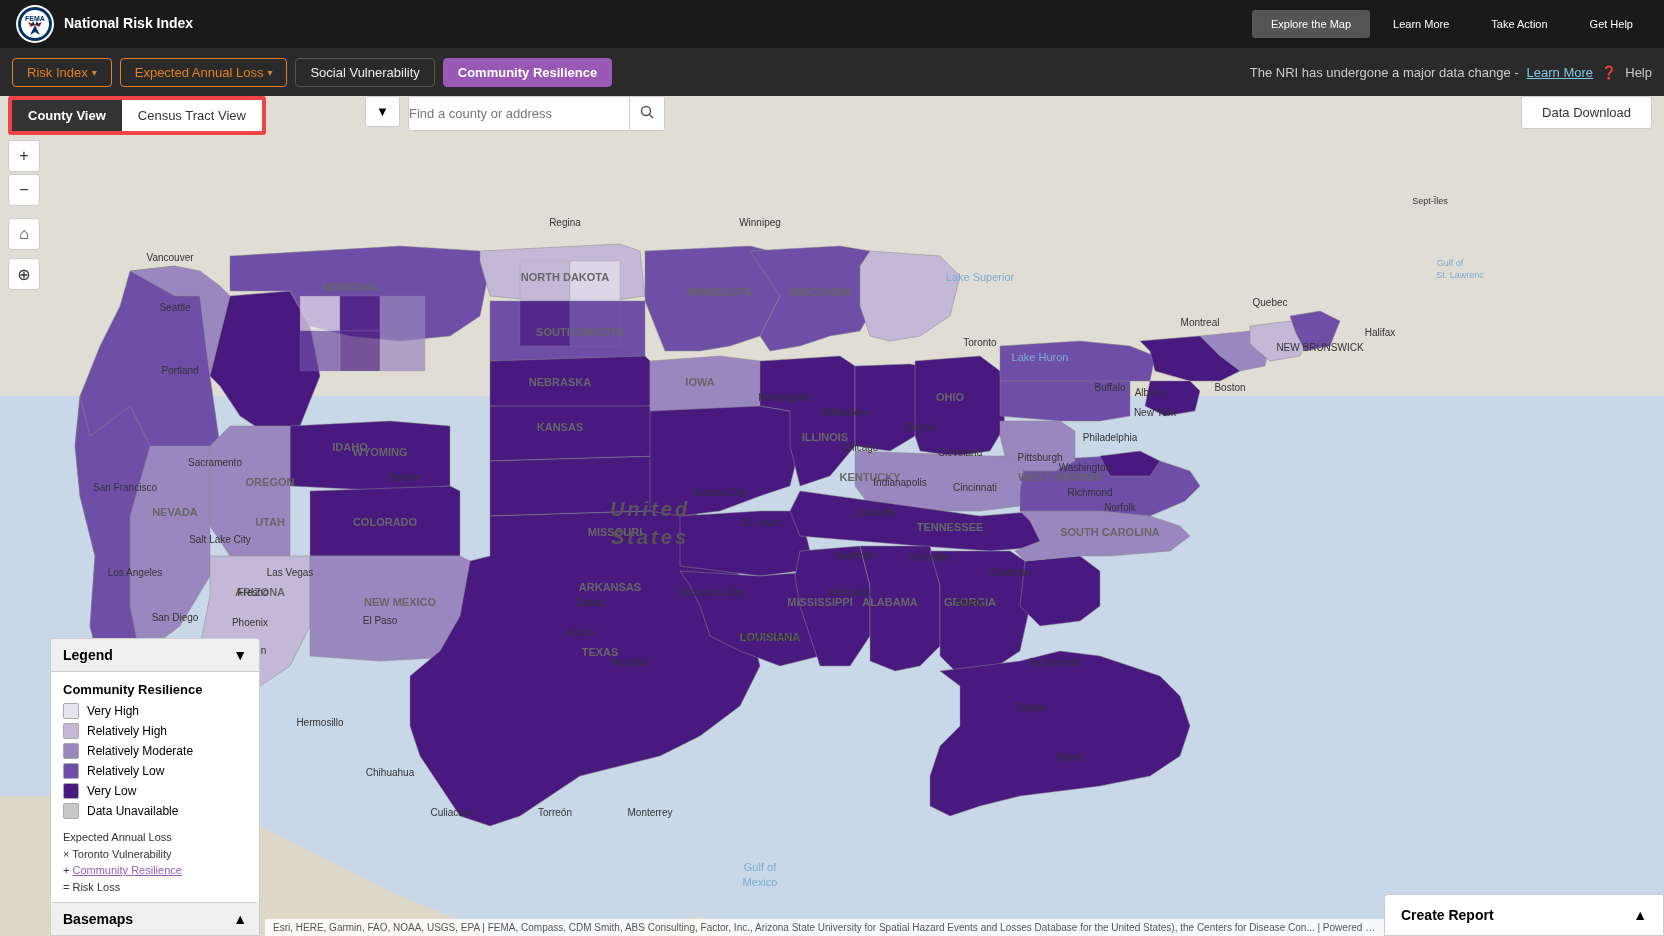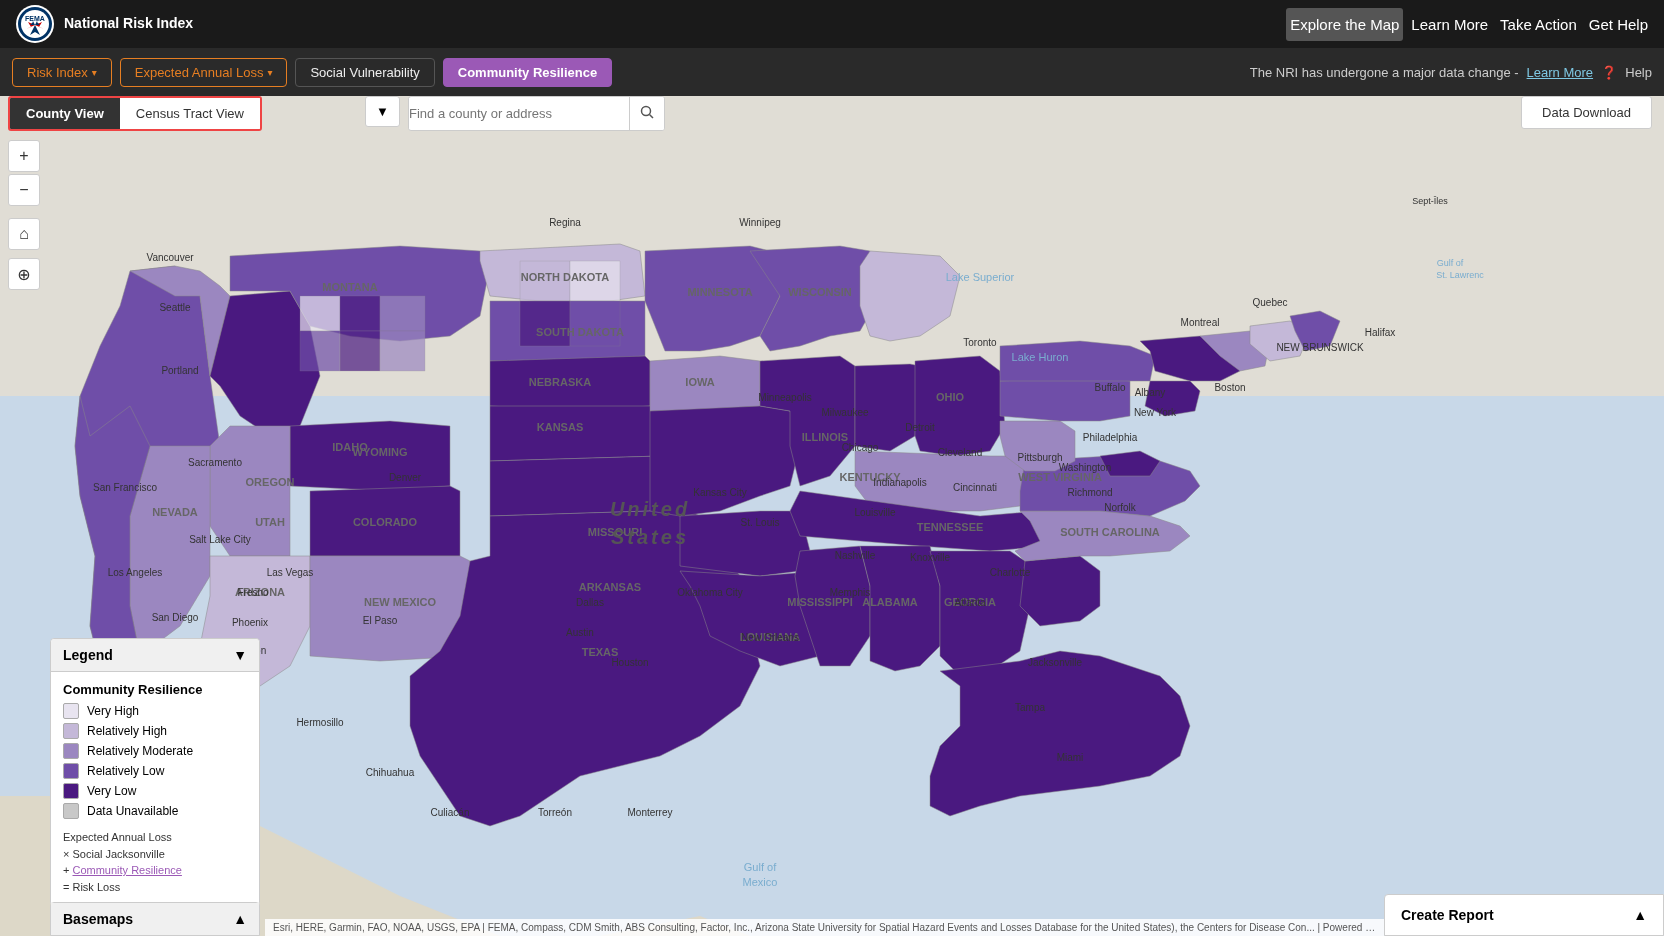--- a/index.html
+++ b/index.html
@@ -14,22 +14,22 @@
       display: flex; align-items: center; padding: 0 16px; gap: 10px;
     }
     #fema-logo {
       width: 38px; height: 38px; background: #fff; border-radius: 50%;
       display: flex; align-items: center; justify-content: center; overflow: hidden;
     }
     #fema-logo svg { width: 34px; height: 34px; }
 
     #header-nav { display: flex; align-items: center; margin-left: auto; gap: 4px; padding-right: 12px; }
     .nav-btn {
-      color: #fff; background: transparent; border: none; padding: 8px 4px;
-      font-size: 15px; cursor: pointer; border-radius: 3px;
+      color: #fff; background: transparent; border: none; padding: 8px 19px;
+      font-size: 11px; cursor: pointer; border-radius: 3px;
     }
     .nav-btn.active { background: #555; }
 
     
     #toolbar {
       position: absolute; top: 48px; left: 0; width: 100%; height: 48px;
       background: #2a2a2a; display: flex; align-items: center; z-index: 99; padding: 0 12px; gap: 8px;
     }
     .tab-btn {
       padding: 6px 14px; border-radius: 4px; border: 1.5px solid #555;
@@ -40,21 +40,21 @@
     .tab-btn.dropdown-arrow { display: flex; align-items: center; gap: 4px; }
     .tab-btn .arrow-down { font-size: 10px; }
 
     #toolbar-right { margin-left: auto; display: flex; align-items: center; gap: 8px; color: #ccc; font-size: 13px; }
     #toolbar-right a { color: #7ec8e3; }
 
     
     #view-controls {
       position: absolute; top: 96px; left: 8px; width: auto; z-index: 98;
       display: flex; align-items: center; gap: 0; background: #fff; border-radius: 3px;
-      border: 2px solid #ef4444; overflow: hidden;
+      border: 4px solid #ef4444; overflow: hidden;
     }
     .view-btn {
       padding: 8px 16px; font-size: 13px; border: none; cursor: pointer; background: #fff; color: #333;
     }
     .view-btn.active { background: #333; color: #fff; font-weight: bold; }
 
     
     #filter-dropdown {
       position: absolute; top: 96px; left: 365px; z-index: 98;
       display: flex; align-items: center; gap: 6px;
@@ -484,21 +484,21 @@
       <div class="legend-swatch" style="background:#4a1980;"></div>
       <span>Very Low</span>
     </div>
     <div class="legend-item">
       <div class="legend-swatch" style="background:#c8c8c8;"></div>
       <span>Data Unavailable</span>
     </div>
 
     <div id="legend-formula">
       <div>Expected Annual Loss</div>
-      <div>× Social Jacksonville</div>
+      <div>× Toronto Vulnerability</div>
       <div>
         + <a href="#" class="formula-link">Community Resilience</a>
       </div>
       <div>= Risk Loss</div>
     </div>
   </div>
 </div>
 
 <div id="basemaps">
   <div id="basemaps-header">

